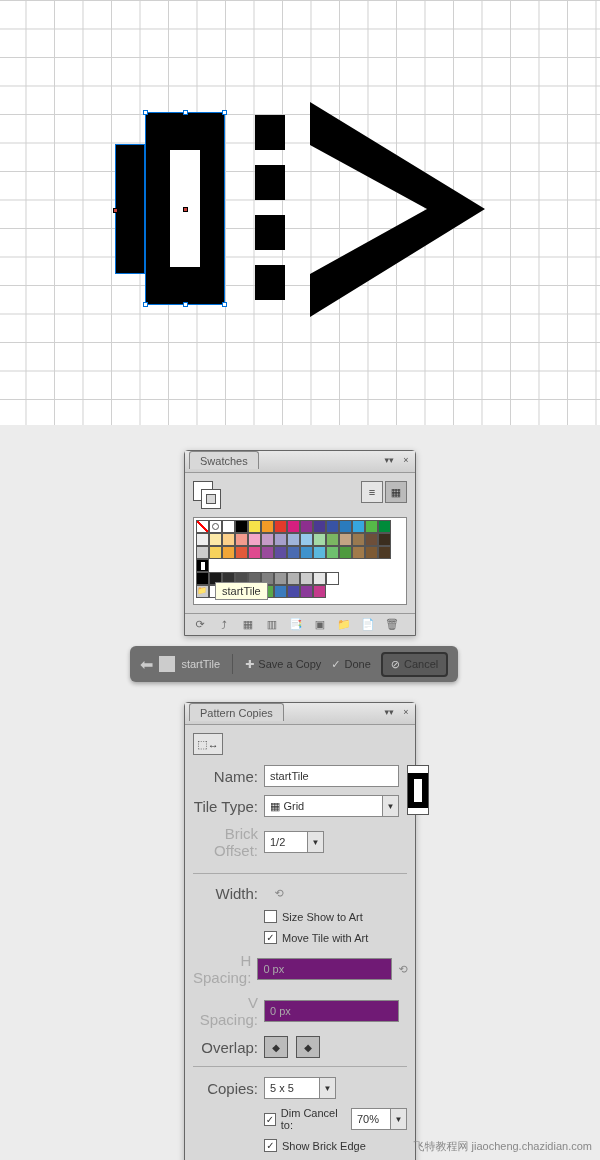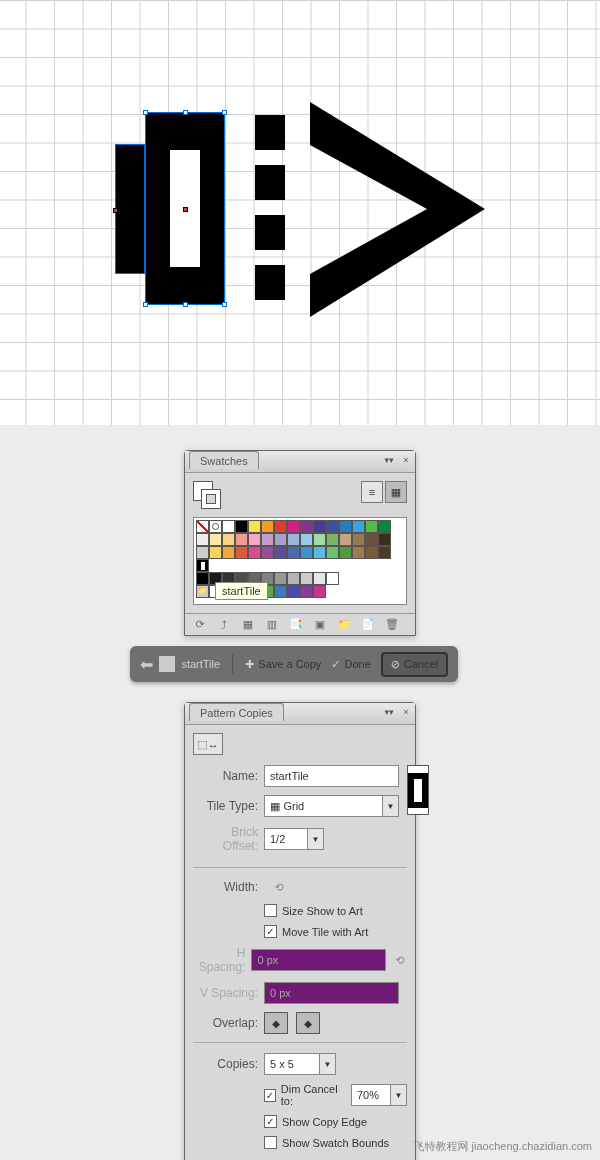--- a/index.html
+++ b/index.html
@@ -48,21 +48,21 @@
 .editbar .tile-icon{width:16px;height:16px;background:#ccc;margin-right:6px}
 .editbar .label{color:#d0d0d0;font-size:11px}
 .editbar .sep{width:1px;height:20px;background:#555;margin:0 12px}
 .editbar .act{color:#d0d0d0;font-size:11px;display:flex;align-items:center;gap:4px;cursor:pointer;margin-right:10px}
 .editbar .act.boxed{border:2px solid #333;border-radius:4px;padding:4px 8px;background:#5a5a5a;margin-right:0}
 
 
 .pattern-panel{left:184px;top:702px;width:232px}
 .tiling{width:30px;height:22px;border:1px solid #777;background:#e5e5e5;display:flex;align-items:center;justify-content:center;margin-bottom:10px}
 .row{display:flex;align-items:center;margin-bottom:8px}
-.row label{width:65px;text-align:right;margin-right:6px;color:#555;font-size:12px}
+.row label{width:65px;text-align:right;margin-right:6px;color:#555;font-size:15px}
 .row.dis label{color:#aaa}
 .input{flex:1;height:22px;border:1px solid #888;background:#fff;padding:0 5px;font-size:11px}
 .input.dis{color:#aaa;background:#701a75}
 .select{flex:1;height:22px;border:1px solid #888;background:#fff;display:flex;align-items:center;padding:0 5px;position:relative}
 .select .arr{position:absolute;right:0;top:0;width:16px;height:100%;border-left:1px solid #888;background:#e5e5e5;display:flex;align-items:center;justify-content:center;font-size:8px}
 .select.short{flex:0 0 72px}
 .preview{width:40px;height:50px;background:#fff;border:1px solid #555;display:flex;align-items:center;justify-content:center;margin-left:8px}
 .preview-inner{width:20px;height:35px;background:#000;position:relative}
 .preview-inner::after{content:"";position:absolute;left:6px;top:6px;width:8px;height:23px;background:#fff}
 .check{width:13px;height:13px;border:1px solid #666;background:#fff;margin-right:5px;display:flex;align-items:center;justify-content:center;font-size:10px}
@@ -327,21 +327,21 @@
     <div class="row" style="margin-left:71px">
         <span class="check">✓</span>
         <span>Dim Cancel to:</span>
       <div class="select" style="flex:0 0 56px;margin-left:6px">
           <span>70%</span>
           <span class="arr">▼</span>
         </div>
       </div>
     <div class="row" style="margin-left:71px">
         <span class="check">✓</span>
-        <span>Show Copy Edge</span>
+        <span>Show Brick Edge</span>
       </div>
     <div class="row" style="margin-left:71px">
         <span class="check"></span>
         <span>Show Swatch Bounds</span>
       </div>
   </div>
 </div>
 
 <div class="watermark">
   <div class="l2">飞特教程网 jiaocheng.chazidian.com</div>

